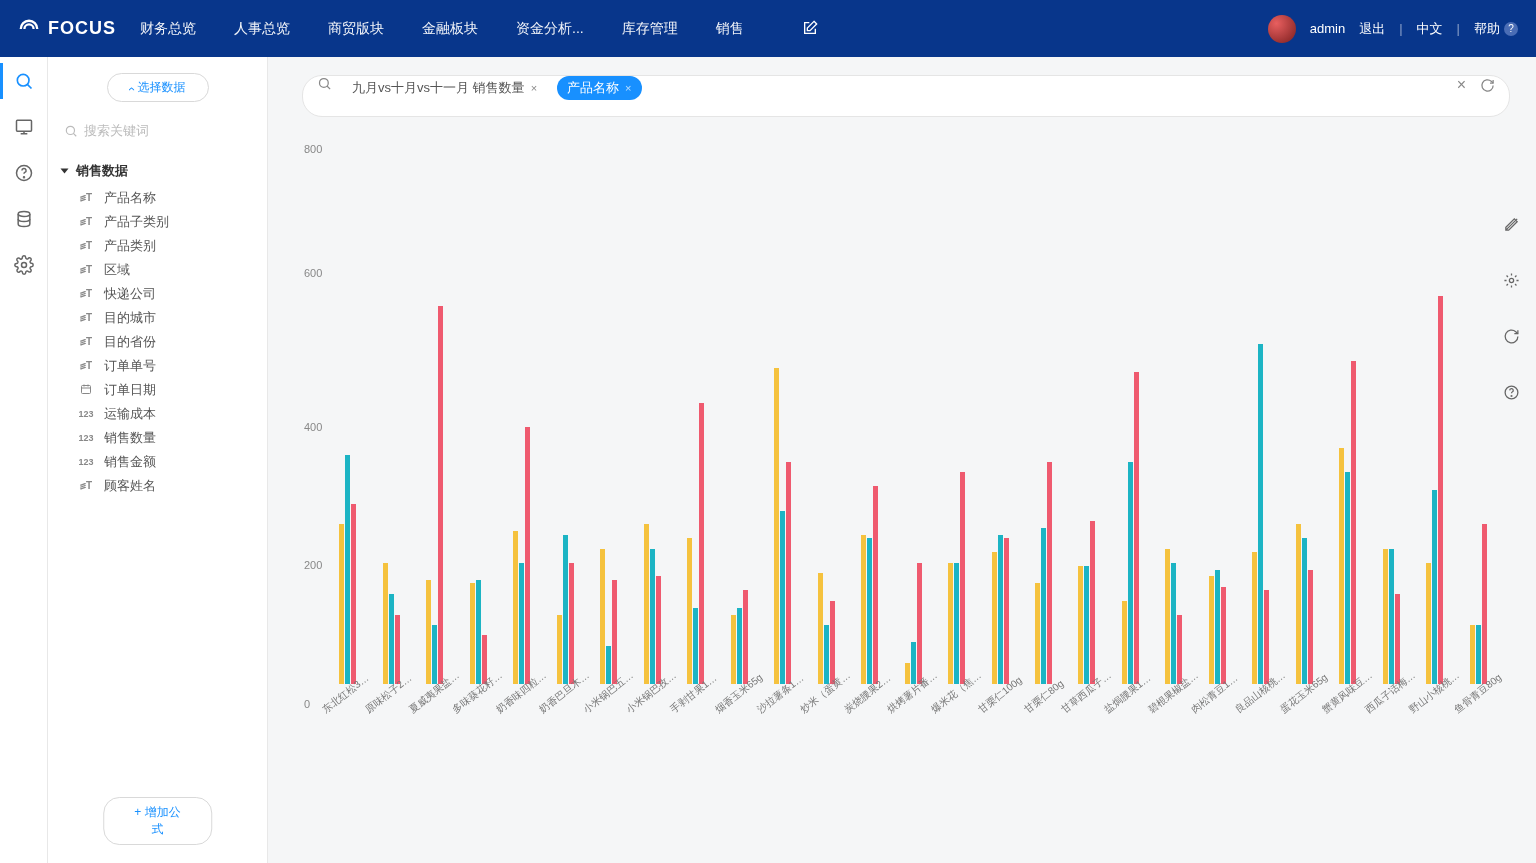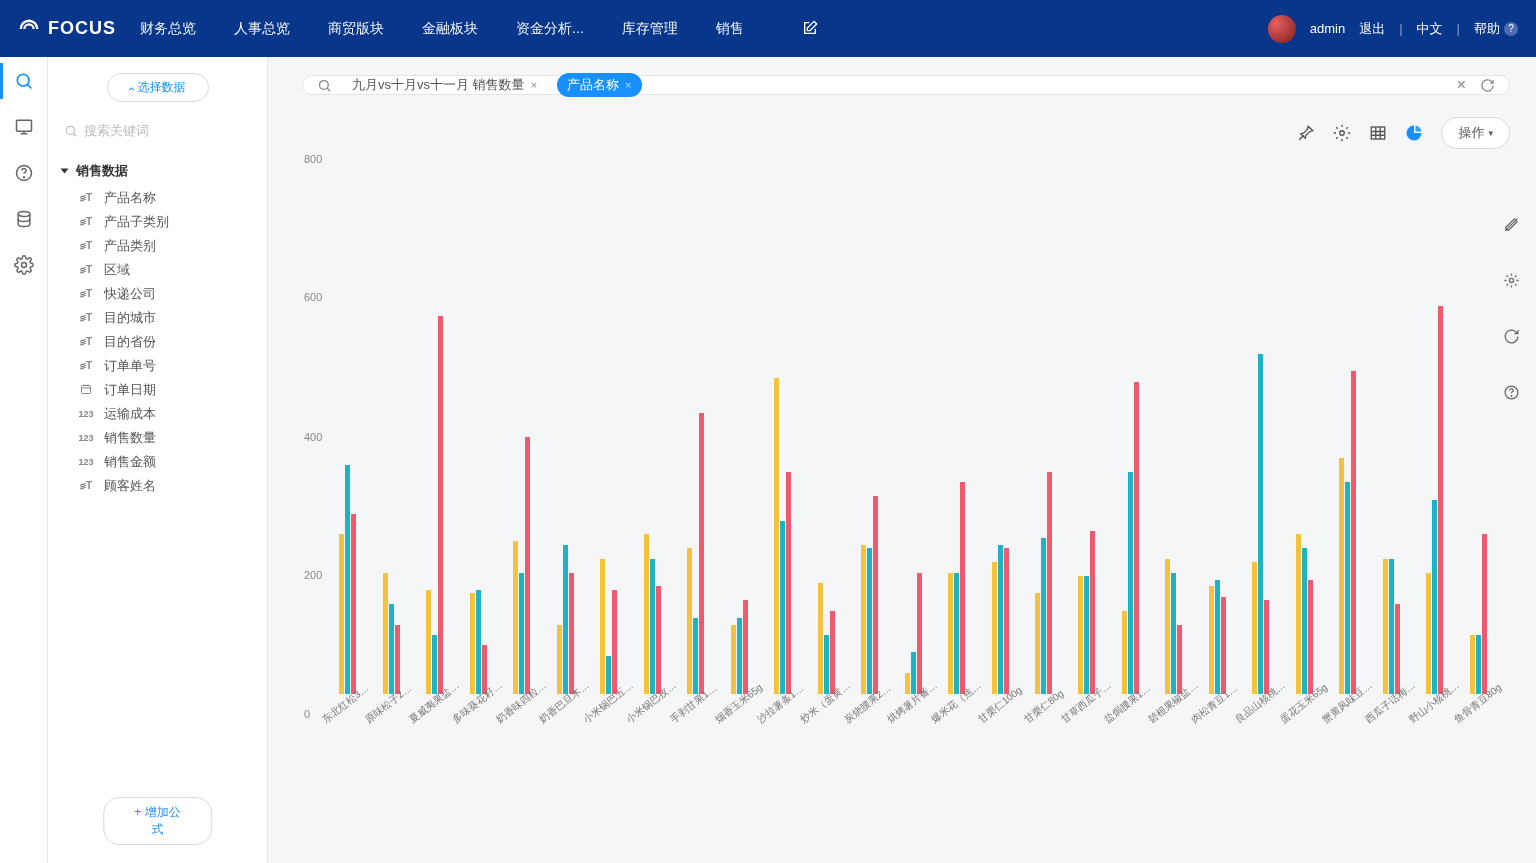--- a/index.html
+++ b/index.html
@@ -30,21 +30,21 @@
 .ds-title{font-size:13px;font-weight:600;color:#333;padding:8px 0 6px 14px;position:relative}
 .ds-title::before{content:"";position:absolute;left:0;top:13px;width:0;height:0;border-left:5px solid #333;border-top:4px solid transparent;border-bottom:4px solid transparent;transform:rotate(90deg)}
 .field-list{list-style:none;font-size:13px;color:#555}
 .field-list li{display:flex;align-items:center;gap:8px;padding:3px 0 3px 14px;cursor:pointer}
 .ftype{font-size:10px;color:#888;width:20px;text-align:center;font-weight:600}
 .ftype.num{font-size:9px}
 .ftype.date svg{width:12px;height:12px}
 .add-formula{position:absolute;bottom:18px;left:50%;transform:translateX(-50%);border:1px solid #d9d9d9;border-radius:16px;padding:6px 26px;font-size:12px;color:#1890ff;background:#fff;cursor:pointer}
 
 .main{flex:1;padding:18px 26px 10px 34px;position:relative;overflow:hidden}
-.query-bar{display:flex;align-items:center;background:#fff;border:1px solid #e5e5e5;border-radius:20px;height:20px;padding:0 14px;gap:10px}
+.query-bar{display:flex;align-items:flex-start;background:#fff;border:1px solid #e5e5e5;border-radius:20px;height:42px;padding:0 14px;gap:10px}
 .query-bar svg{width:15px;height:15px;color:#888}
 .pill{display:inline-flex;align-items:center;gap:6px;font-size:13px;padding:3px 10px;border-radius:12px}
 .pill.plain{color:#555}
 .pill.blue{background:#1890ff;color:#fff}
 .pill .x{font-size:11px;opacity:.7;cursor:pointer}
 .qb-right{margin-left:auto;display:flex;align-items:center;gap:14px;color:#888}
 .qb-right span{cursor:pointer}
 
 .title-row{display:flex;align-items:center;margin:22px 0 10px}
 .chart-title{font-size:24px;font-weight:500;color:#222}
@@ -235,50 +235,28 @@
       <div class="qb-right">
         <span>×</span>
         <svg width="15" height="15" viewBox="0 0 24 24" fill="none" stroke="currentColor" stroke-width="2">
             <path d="M21 12a9 9 0 1 1-3-6.7L21 8"></path>
             <path d="M21 3v5h-5"></path>
           </svg>
       </div>
     </div>
 
     <div class="title-row">
-      <div class="title-actions">
-        <svg class="ic" viewBox="0 0 24 24" fill="none" stroke="currentColor" stroke-width="1.8">
-            <path d="m15 3 6 6-4 1-5 5-1 4-6-6 4-1 5-5z"></path>
-            <path d="m9 15-6 6"></path>
-          </svg>
-        <svg class="ic" viewBox="0 0 24 24" fill="none" stroke="currentColor" stroke-width="1.8">
-            <circle cx="12" cy="12" r="3"></circle>
-            <path d="M12 1v3M12 20v3M4.2 4.2l2.1 2.1M17.7 17.7l2.1 2.1M1 12h3M20 12h3M4.2 19.8l2.1-2.1M17.7 6.3l2.1-2.1"></path>
-          </svg>
-        <svg class="ic" viewBox="0 0 24 24" fill="none" stroke="currentColor" stroke-width="1.8">
-            <rect x="3" y="4" width="18" height="16"></rect>
-            <path d="M3 10h18M3 15h18M9 4v16M15 4v16"></path>
-          </svg>
-        <svg class="ic active" viewBox="0 0 24 24" fill="currentColor">
-            <path d="M12 2a10 10 0 1 0 10 10h-10z"></path>
-            <path d="M14 2v8h8a10 10 0 0 0-8-8z" opacity=".85"></path>
-          </svg>
-        <button class="op-btn">
-          <span>操作</span>
-          <span style="font-size:9px">▾</span>
-        </button>
-      </div>
     </div>
 
     <div class="chart-wrap">
       <div class="plot" id="plot">
           <div class="ylab" style="top: 555px;">0</div>
           <div class="ylab" style="top: 416.25px;">200</div>
           <div class="ylab" style="top: 277.5px;">400</div>
-          <div class="ylab" style="top: 138px;">600</div>
+          <div class="ylab" style="top: 124px;">600</div>
           <div class="ylab" style="top: 0px;">800</div>
           <div class="bars">
             <div class="group">
               <div class="sticks">
                 <div class="stick" style="height: 159.562px; background: rgb(245, 194, 62);"></div>
                 <div class="stick" style="height: 228.938px; background: rgb(28, 180, 196);"></div>
                 <div class="stick" style="height: 180.375px; background: rgb(239, 90, 111);"></div>
               </div>
               <div class="xlab">东北红松330g</div>
             </div>

